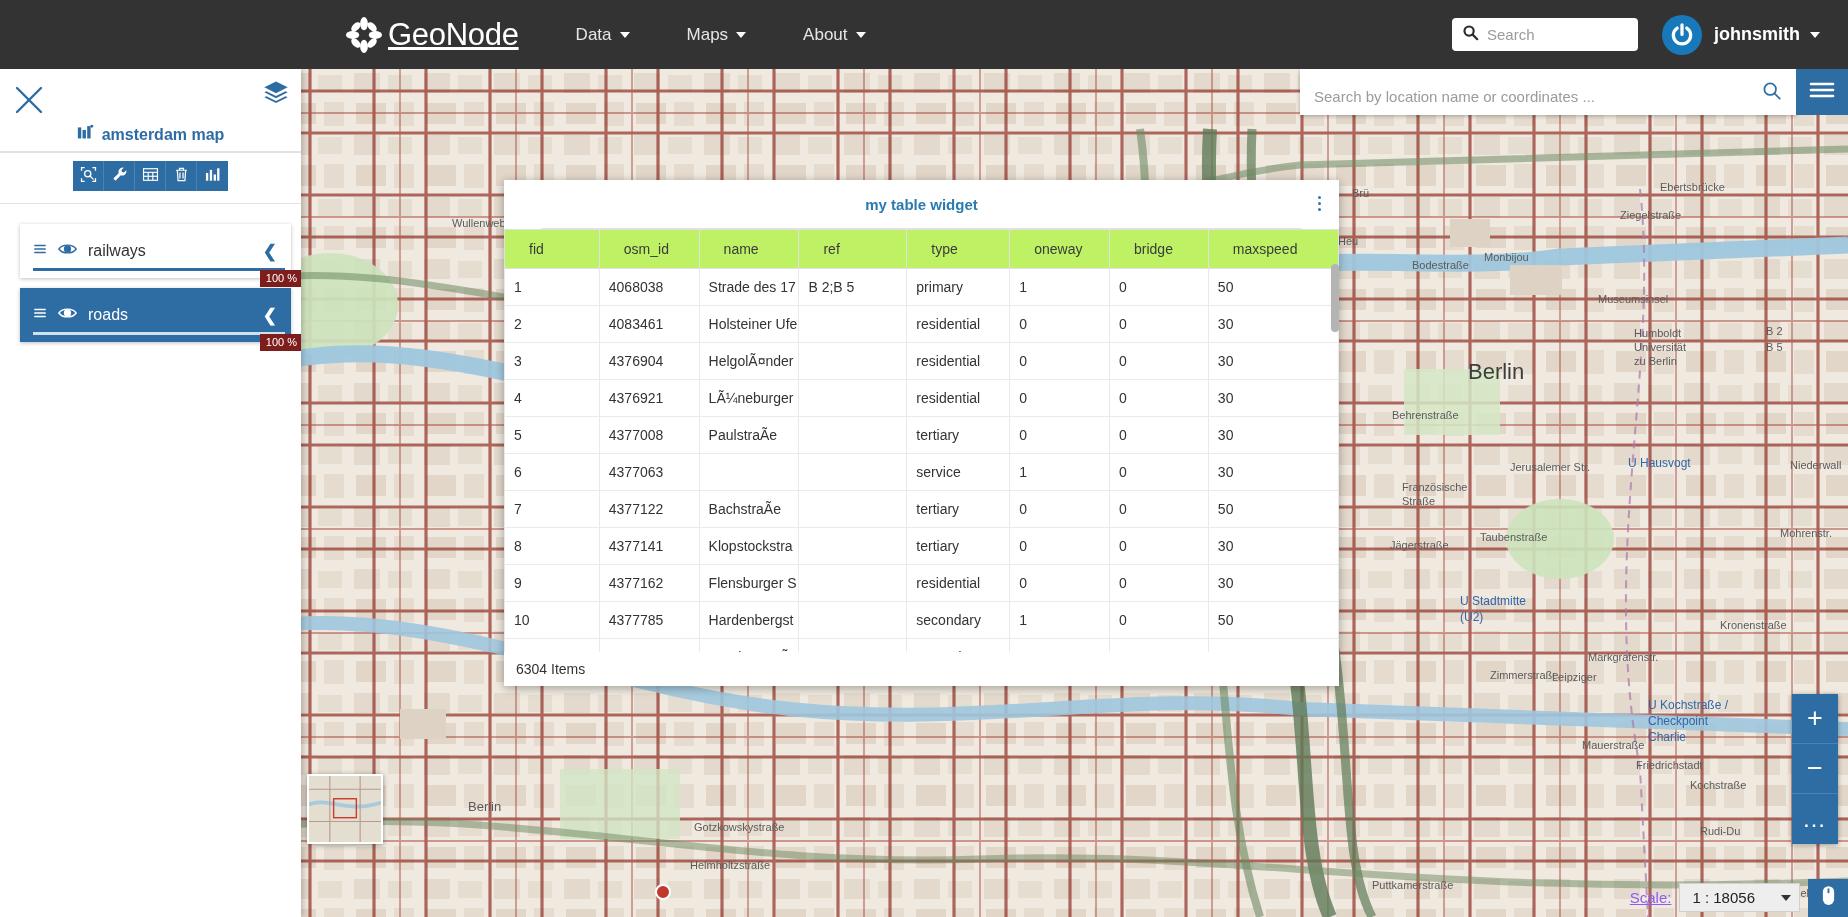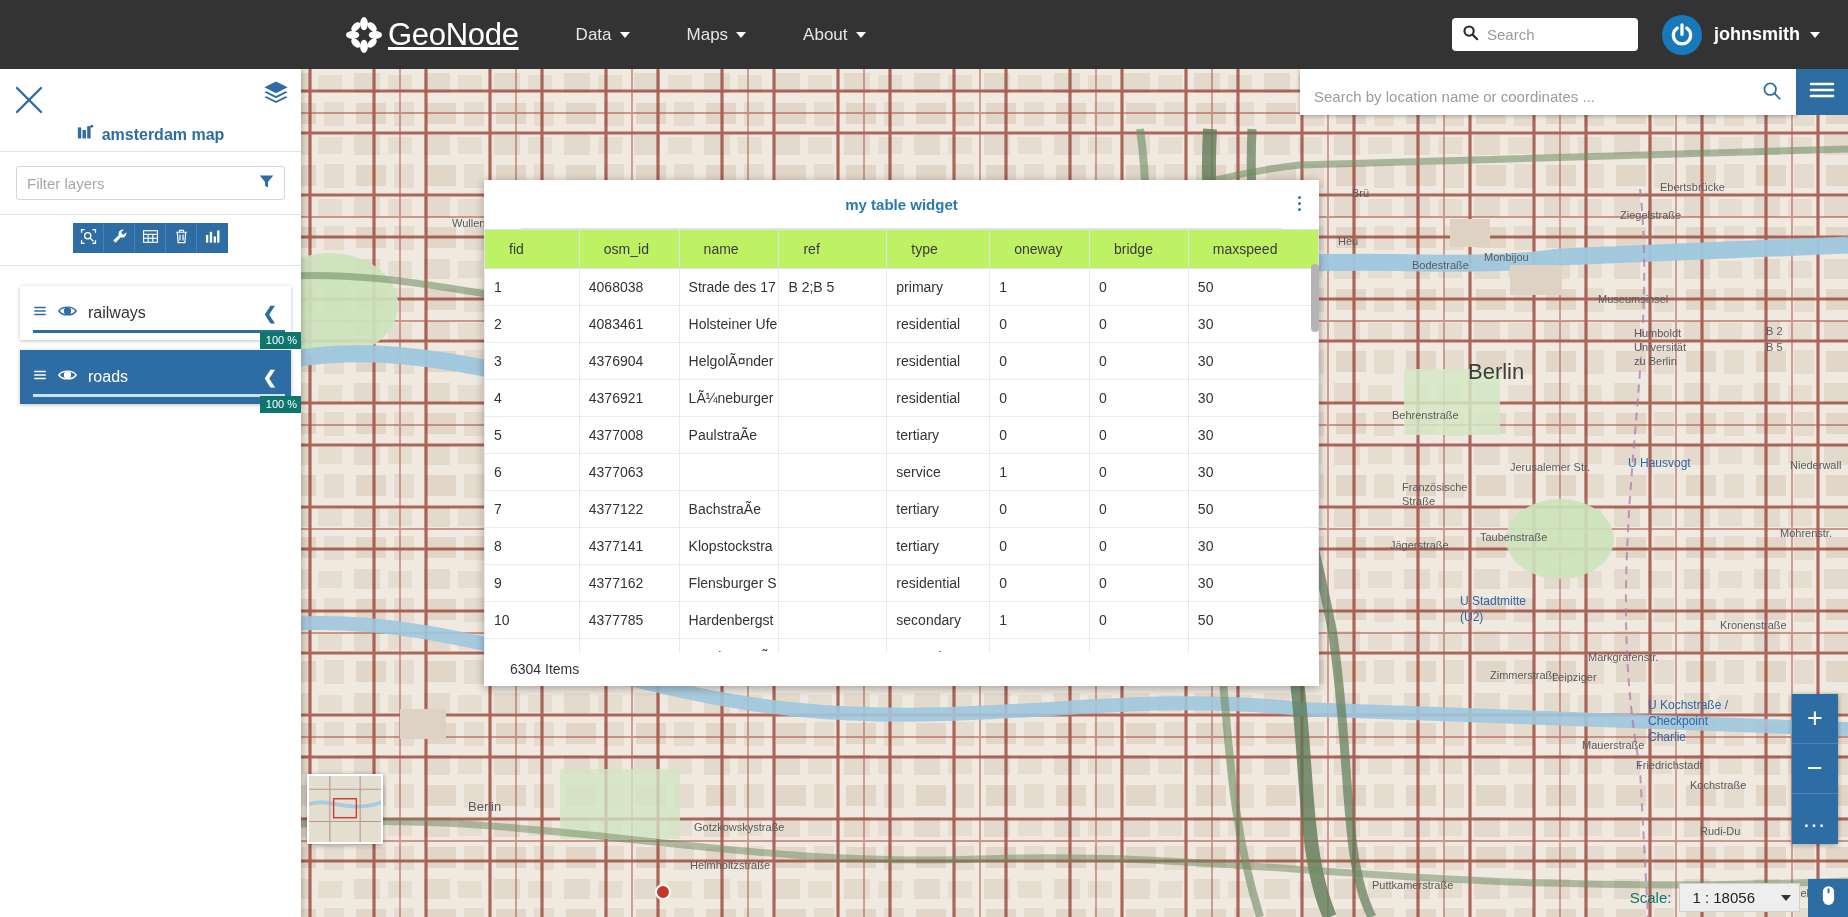--- a/index.html
+++ b/index.html
@@ -106,21 +106,21 @@
     position: absolute; right: 14px; top: 50%; transform: translateY(-50%);
     font-weight: bold; font-size: 17px;
   }
   .opacity-bar {
     position: absolute; left: 13px; right: 6px; bottom: 7px; height: 3px;
     background: #2e6da4;
   }
   .layer-row.selected .opacity-bar { background: #cfe0ef; }
   .opacity-badge {
     position: absolute; right: -12px; bottom: -9px;
-    background: #0f766e; color: #fff; font-size: 11px;
+    background: #7f1d1d; color: #fff; font-size: 11px;
     padding: 2px 6px; line-height: 1.2;
   }
   .eye { display: inline-block; }
   .handle { display: inline-block; }
 
   
   .map-search {
     position: absolute; top: 69px; left: 1300px; width: 548px; height: 46px;
     display: flex; z-index: 50;
   }
@@ -134,21 +134,21 @@
     margin-top: 8px;
   }
   .ms-field input::placeholder { color: #9b9b9b; }
   .ms-burger {
     width: 52px; background: #2e6da4; display: flex; align-items: center;
     justify-content: center; cursor: pointer;
   }
 
   
   .widget {
-    position: absolute; left: 484px; top: 180px; width: 835px; height: 506px;
+    position: absolute; left: 504px; top: 180px; width: 835px; height: 506px;
     background: #fff; box-shadow: 0 2px 9px rgba(0,0,0,0.33); z-index: 45;
     display: flex; flex-direction: column;
   }
   .w-head { position: relative; height: 48px; flex: 0 0 auto; }
   .w-title {
     text-align: center; color: #2a7ab0; font-size: 15px; font-weight: bold;
     padding-top: 16px;
   }
   .w-menu {
     position: absolute; right: 14px; top: 12px; cursor: pointer;
@@ -169,39 +169,39 @@
     border: 1px solid #eaeaea; border-left: none; font-size: 14px; color: #333;
     padding: 10px 9px; height: 35px; overflow: hidden; white-space: nowrap;
   }
   tbody td:first-child { border-left: 1px solid #eaeaea; }
   .w-scroll {
     position: absolute; right: 0; top: 35px; width: 8px; height: 68px;
     background: #b4b4b4; border-radius: 4px;
   }
   .w-foot {
     height: 34px; flex: 0 0 auto; display: flex; align-items: center;
-    padding-left: 26px; font-size: 14px; color: #333; background: #fff;
+    padding-left: 12px; font-size: 14px; color: #333; background: #fff;
   }
 
   
   .zoom-ctl {
     position: absolute; right: 10px; bottom: 73px; width: 46px; z-index: 50;
     box-shadow: 0 1px 5px rgba(0,0,0,0.35);
   }
   .zbtn {
     height: 50px; background: #2e6da4; color: #fff; display: flex;
     align-items: center; justify-content: center; font-size: 27px;
     cursor: pointer; border-bottom: 1px solid #4a82b3;
   }
   .zbtn:last-child { border-bottom: none; }
   .scale-bar {
     position: absolute; right: 0; bottom: 0; height: 39px; z-index: 50;
     display: flex; align-items: center; gap: 8px; padding-right: 0;
   }
-  .scale-label { font-size: 15px; color: #0f766e; }
+  .scale-label { font-size: 15px; color: #8b5cf6; text-decoration: underline; }
   .scale-select {
     background: #eeeeee; border: 1px solid #d0d0d0; height: 29px;
     display: flex; align-items: center; padding: 0 8px 0 12px; gap: 26px;
     font-size: 15px; color: #222; cursor: pointer;
   }
   .scale-select .dn {
     width: 0; height: 0; border-left: 5px solid transparent;
     border-right: 5px solid transparent; border-top: 6px solid #333;
   }
   .mouse-btn {
@@ -424,30 +424,20 @@
               <rect x="6.5" y="7" width="4" height="10"></rect>
             <rect x="12" y="2.5" width="4" height="14.5"></rect>
               <circle cx="17.4" cy="2.6" r="1.7" fill="#2e6da4"></circle>
           </svg>
         </span>
         <span>amsterdam map</span>
       </div>
     </div>
     <div class="lp-sep"></div>
 
-    <div class="lp-filter">
-      <div class="filter-wrap">
-        <input type="text" placeholder="Filter layers" style="">
-        <span>
-          <svg width="15" height="15" viewBox="0 0 20 20" fill="#2e6da4">
-            <path d="M1 2 H19 L12 10.5 V18 L8 15.5 V10.5 Z"></path>
-          </svg>
-        </span>
-      </div>
-    </div>
     <div class="lp-sep"></div>
 
     <div class="lp-toolbar">
       <div class="tbtn">
         <span>
           <svg width="17" height="17" viewBox="0 0 22 22" fill="none" stroke="#fff" stroke-width="1.7">
             <path d="M2 6 V2 H6 M16 2 H20 V6 M20 16 V20 H16 M6 20 H2 V16"></path>
             <circle cx="10" cy="10" r="4"></circle>
               <line x1="13" y1="13" x2="17" y2="17" stroke-linecap="round"></line>
           </svg>

